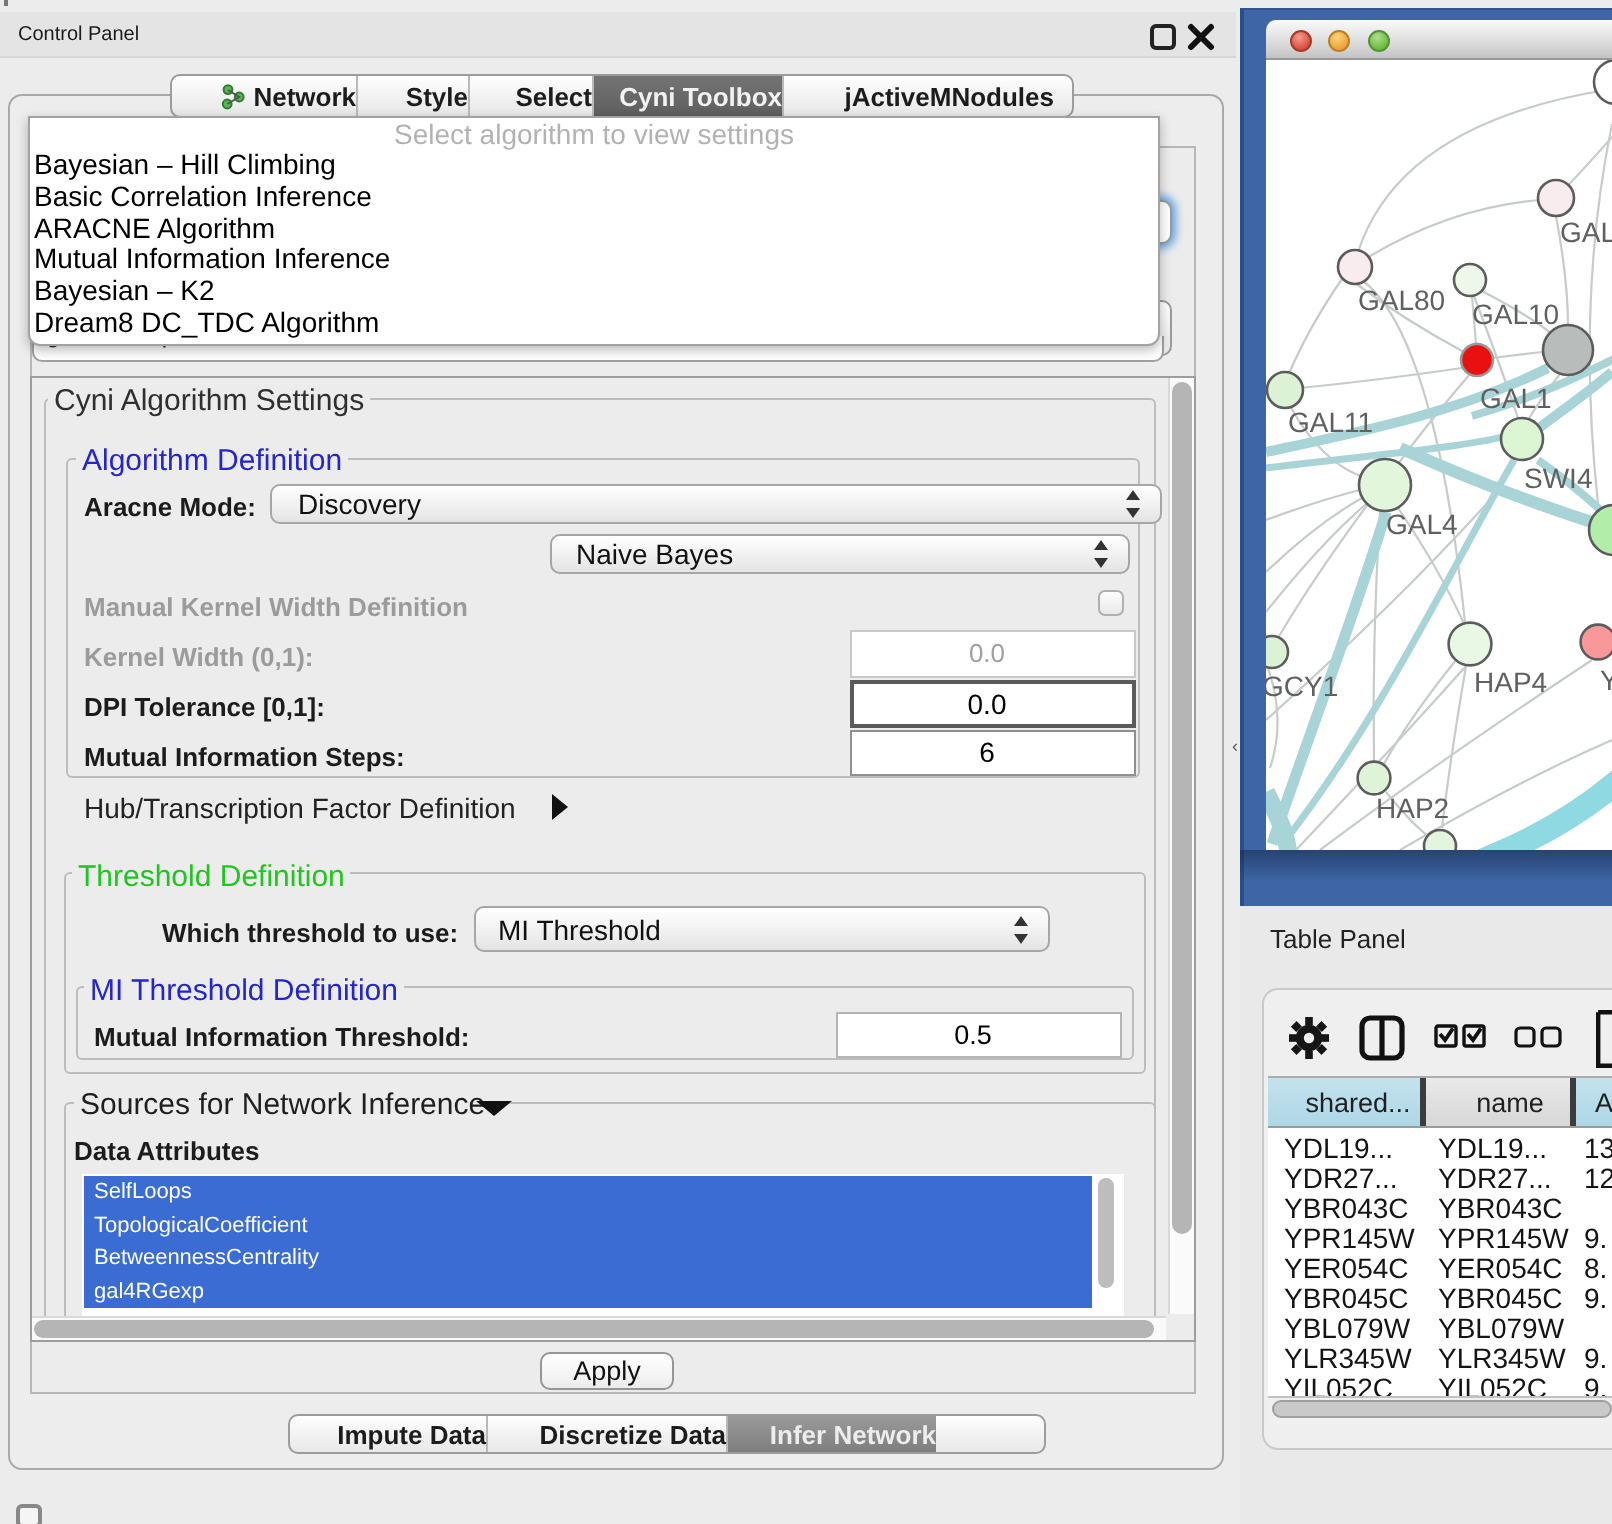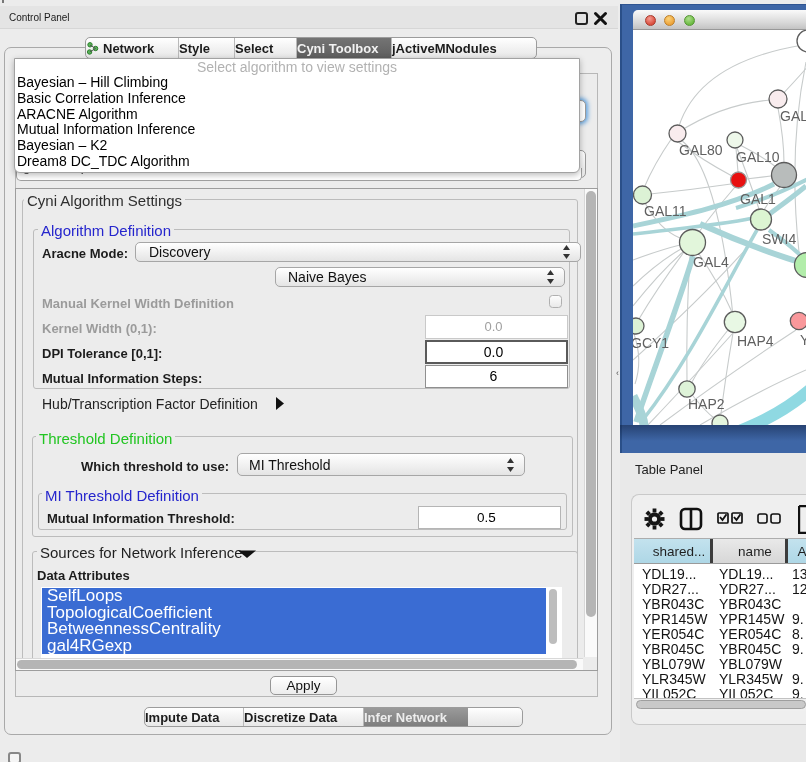--- a/index.html
+++ b/index.html
@@ -16,21 +16,21 @@
 .gtitle{position:absolute;background:#ececec;font-size:15px;padding:0 3px;white-space:nowrap}
 .blab{position:absolute;font-size:13px;font-weight:bold;color:#1c1c1c;white-space:nowrap}
 .combo{position:absolute;border:1px solid #a6a6a6;border-radius:5px;background:linear-gradient(#ffffff,#efefef 60%,#e4e4e4);font-size:14px;color:#111;}
 .combo span.t{position:absolute;left:16px;top:50%;transform:translateY(-50%)}
 .stepper{position:absolute;right:9px;top:50%;width:9px;height:14px;transform:translateY(-50%)}
 .tfield{position:absolute;background:#fff;font-size:13px;text-align:center;padding-right:6px}
 .vscroll{position:absolute;background:#fafafa}
 .thumb{position:absolute;background:#b5b5b5;border-radius:5px}
 
 .seg{position:absolute;background:linear-gradient(#ffffff,#f1f1f1 55%,#e8e8e8);border:1px solid #9c9c9c;border-radius:5px;display:flex;font-size:13px;font-weight:bold;color:#1c1c1c}
-.seg .s{height:100%;display:flex;align-items:center;justify-content:flex-start;border-right:1px solid #b9b9b9;white-space:nowrap}
+.seg .s{height:100%;display:flex;align-items:center;justify-content:flex-end;border-right:1px solid #b9b9b9;white-space:nowrap}
 .seg .s:last-child{border-right:none}
 .seg .sel{background:linear-gradient(#747474,#5e5e5e);color:#f2f2f2}
 
 #popup{left:14px;top:58px;width:566px;height:115px;background:#fff;border:1px solid #a2a2a2;border-radius:0 0 6px 6px;box-shadow:0 2px 6px rgba(0,0,0,.28);font-size:14px;color:#000}
 #popup .hint{color:#b2b2b2;text-align:center;margin-top:1px;height:15px;line-height:15px}
 #popup .it{padding-left:2px;height:15.8px;line-height:15.8px}
 
 #desktop{left:620px;top:4px;width:186px;height:449px;background:#3e66a6;border-left:2px solid #2a4f88;border-top:1px solid #305591}
 #netwin{left:633px;top:10px;width:173px;height:415px}
 #titlebar{left:0;top:0;width:173px;height:20px;background:linear-gradient(#fafafa,#d6d6d6 70%,#c3c3c3);border-top-left-radius:5px;border-bottom:1px solid #989898}
@@ -126,21 +126,21 @@
 <div class="tfield" style="left:402px;top:317px;width:143px;height:23px;line-height:21px;border:1px solid #b5b5b5;color:#000;font-size:13.5px">0.5</div>
 
 <div class="group" style="left:16px;top:362px;width:546px;height:150px"></div>
 <div class="gtitle" style="left:21px;top:355px;color:#1f1f1f">Sources for Network Inference</div>
 <svg class="abs" style="left:222px;top:361px" width="18" height="8" viewBox="0 0 18 8">
         <path d="M0 0.5 L18 0.5 L9 8 Z" fill="#111"></path>
       </svg>
 <div class="blab" style="left:21px;top:378.5px">Data Attributes</div>
 <div class="abs" style="left:25px;top:398px;width:521px;height:71px;background:#fff;overflow:hidden">
  <div style="position:absolute;left:1px;top:1px;width:504px;height:66px;background:#3a6cd3"></div>
- <div style="position:absolute;left:6px;top:1px;width:500px;font-size:17px;color:#fff;line-height:16.5px">SelfLoops<br>TopologicalCoefficient<br>BetweennessCentrality<br>gal4RGexp</div>
+ <div style="position:absolute;left:6px;top:1px;width:500px;font-size:11px;color:#fff;line-height:16.5px">SelfLoops<br>TopologicalCoefficient<br>BetweennessCentrality<br>gal4RGexp</div>
  <div style="position:absolute;left:508px;top:2px;width:8px;height:55px;background:#bdbdbd;border-radius:4px"></div>
 </div>
 </div>
 
 <div class="vscroll abs" style="left:584px;top:189px;width:13px;height:468px;border-left:1px solid #d8d8d8"></div>
 <div class="thumb abs" style="left:585.5px;top:191px;width:10.5px;height:426px"></div>
 <div class="vscroll abs" style="left:16px;top:658px;width:567px;height:12px;border-top:1px solid #d8d8d8"></div>
 <div class="thumb abs" style="left:17px;top:659.5px;width:560px;height:9.5px"></div>
 
 <div class="abs" id="popup">

